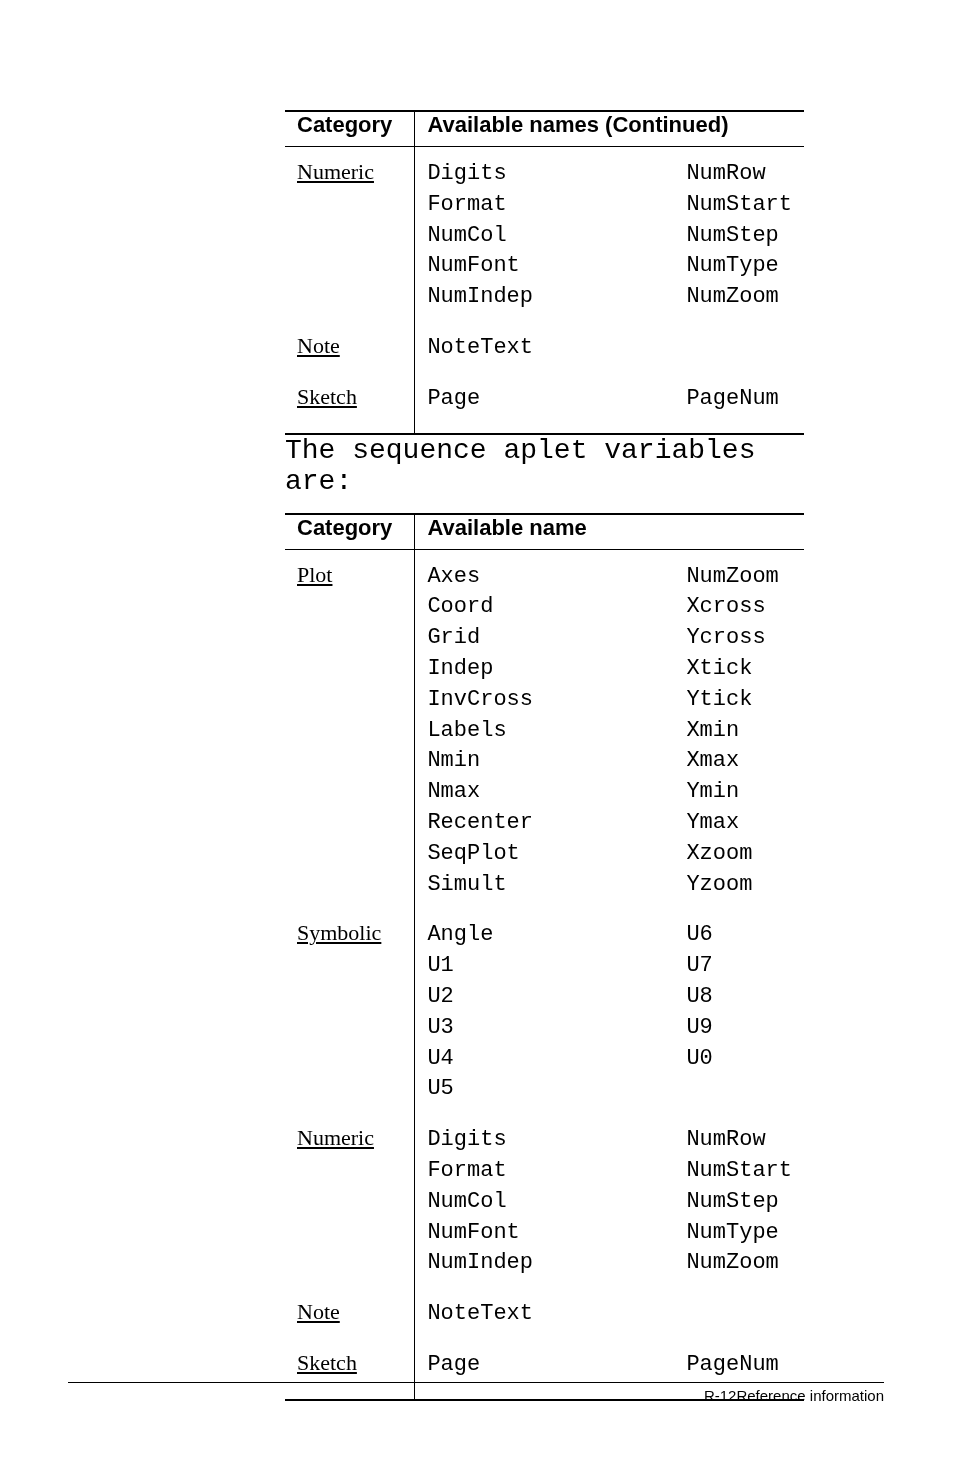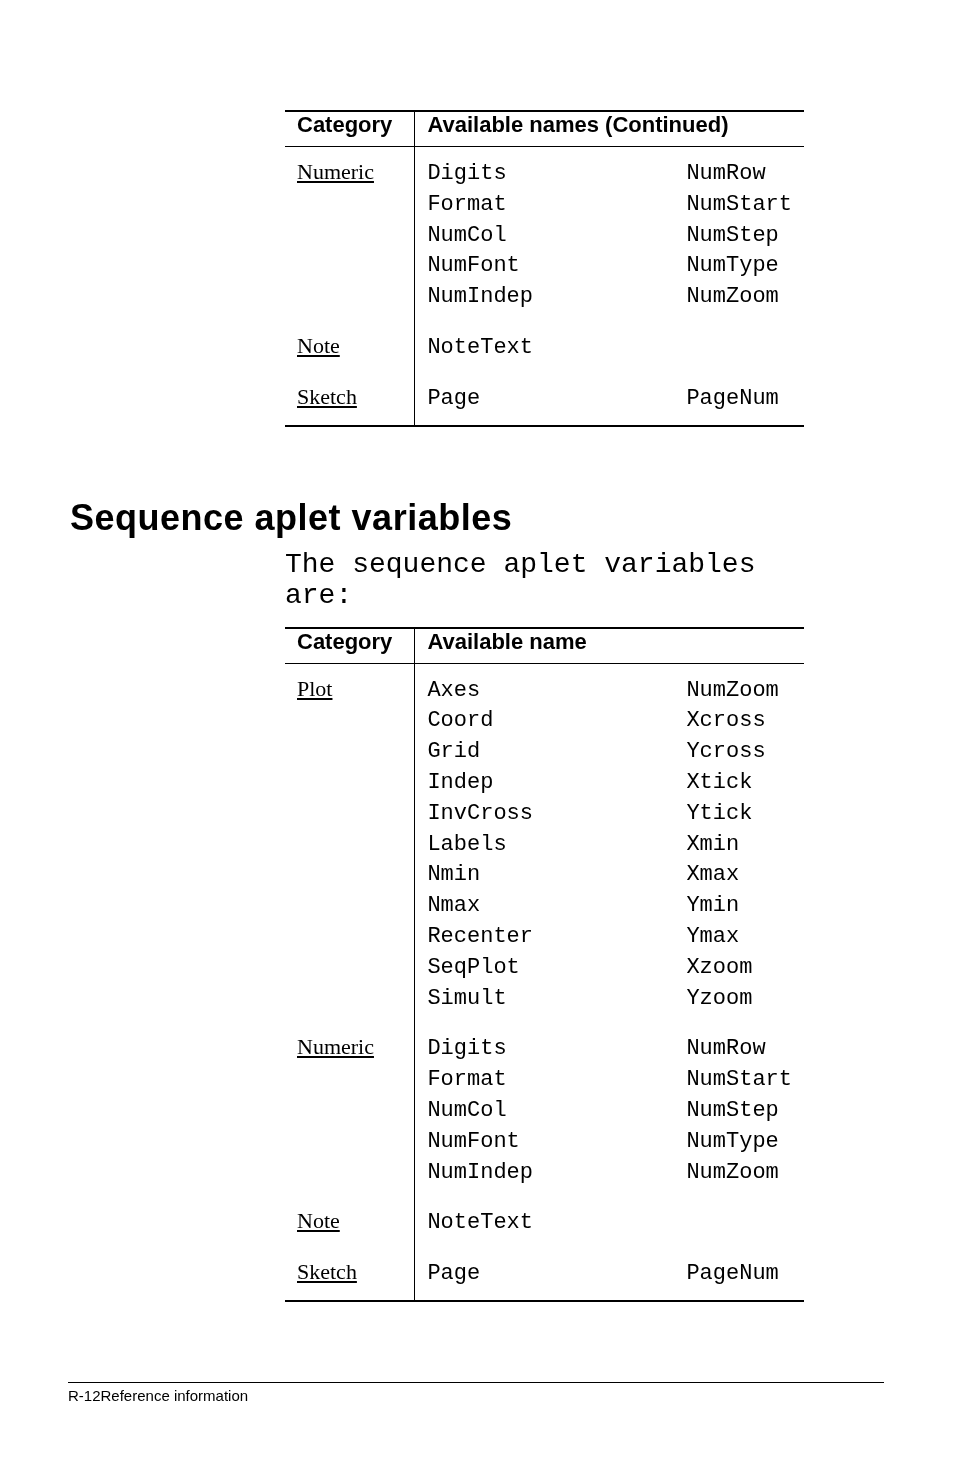--- a/index.html
+++ b/index.html
@@ -52,21 +52,21 @@
   }
   td.val-cell {
     font-family: "Courier New", Courier, monospace;
     width: 50%;
   }
   td.val-cell2 {
     font-family: "Courier New", Courier, monospace;
   }
   tr.last-row td {
     border-bottom: 2px solid #000;
-    padding-bottom: 10px;
+    padding-bottom: 18px;
   }
   tr.top-pad td {
     padding-top: 12px;
   }
   .mono-line {
     display: block;
     line-height: 1.4;
   }
   h1.section-heading {
     font-family: Arial, Helvetica, sans-serif;
@@ -83,21 +83,21 @@
   .footer {
     position: absolute;
     left: 68px;
     right: 70px;
     bottom: 60px;
     border-top: 1px solid #000;
     padding-top: 4px;
     font-family: Arial, Helvetica, sans-serif;
     font-size: 15px;
     display: flex;
-    justify-content: flex-start;
+    justify-content: flex-end;
   }
 </style>
 </head>
 <body>
 
 <div class="page">
 
   <div class="indent-block">
     <table>
       <tbody>
@@ -138,21 +138,20 @@
           <span class="mono-line">Page</span>
         </td>
         <td class="val-cell2">
           <span class="mono-line">PageNum</span>
         </td>
       </tr>
     </tbody>
       </table>
   </div>
 
-  <h1 class="section-heading">Sequence aplet variables</h1>
 
   <div class="indent-block">
     <p class="intro">The sequence aplet variables are:</p>
 
     <table>
       <tbody>
           <tr>
         <th class="cat-col">Category</th>
         <th colspan="2">Available name</th>
       </tr>
@@ -180,20 +179,38 @@
           <span class="mono-line">Ytick</span>
           <span class="mono-line">Xmin</span>
           <span class="mono-line">Xmax</span>
           <span class="mono-line">Ymin</span>
           <span class="mono-line">Ymax</span>
           <span class="mono-line">Xzoom</span>
           <span class="mono-line">Yzoom</span>
         </td>
       </tr>
 
+      <tr class="top-pad">
+        <td class="cat-cell">Symbolic</td>
+        <td class="val-cell">
+          <span class="mono-line">Angle</span>
+          <span class="mono-line">U1</span>
+          <span class="mono-line">U2</span>
+          <span class="mono-line">U3</span>
+          <span class="mono-line">U4</span>
+          <span class="mono-line">U5</span>
+        </td>
+        <td class="val-cell2">
+          <span class="mono-line">U6</span>
+          <span class="mono-line">U7</span>
+          <span class="mono-line">U8</span>
+          <span class="mono-line">U9</span>
+          <span class="mono-line">U0</span>
+        </td>
+      </tr>
 
       <tr class="top-pad">
         <td class="cat-cell">Numeric</td>
         <td class="val-cell">
           <span class="mono-line">Digits</span>
           <span class="mono-line">Format</span>
           <span class="mono-line">NumCol</span>
           <span class="mono-line">NumFont</span>
           <span class="mono-line">NumIndep</span>
         </td>

